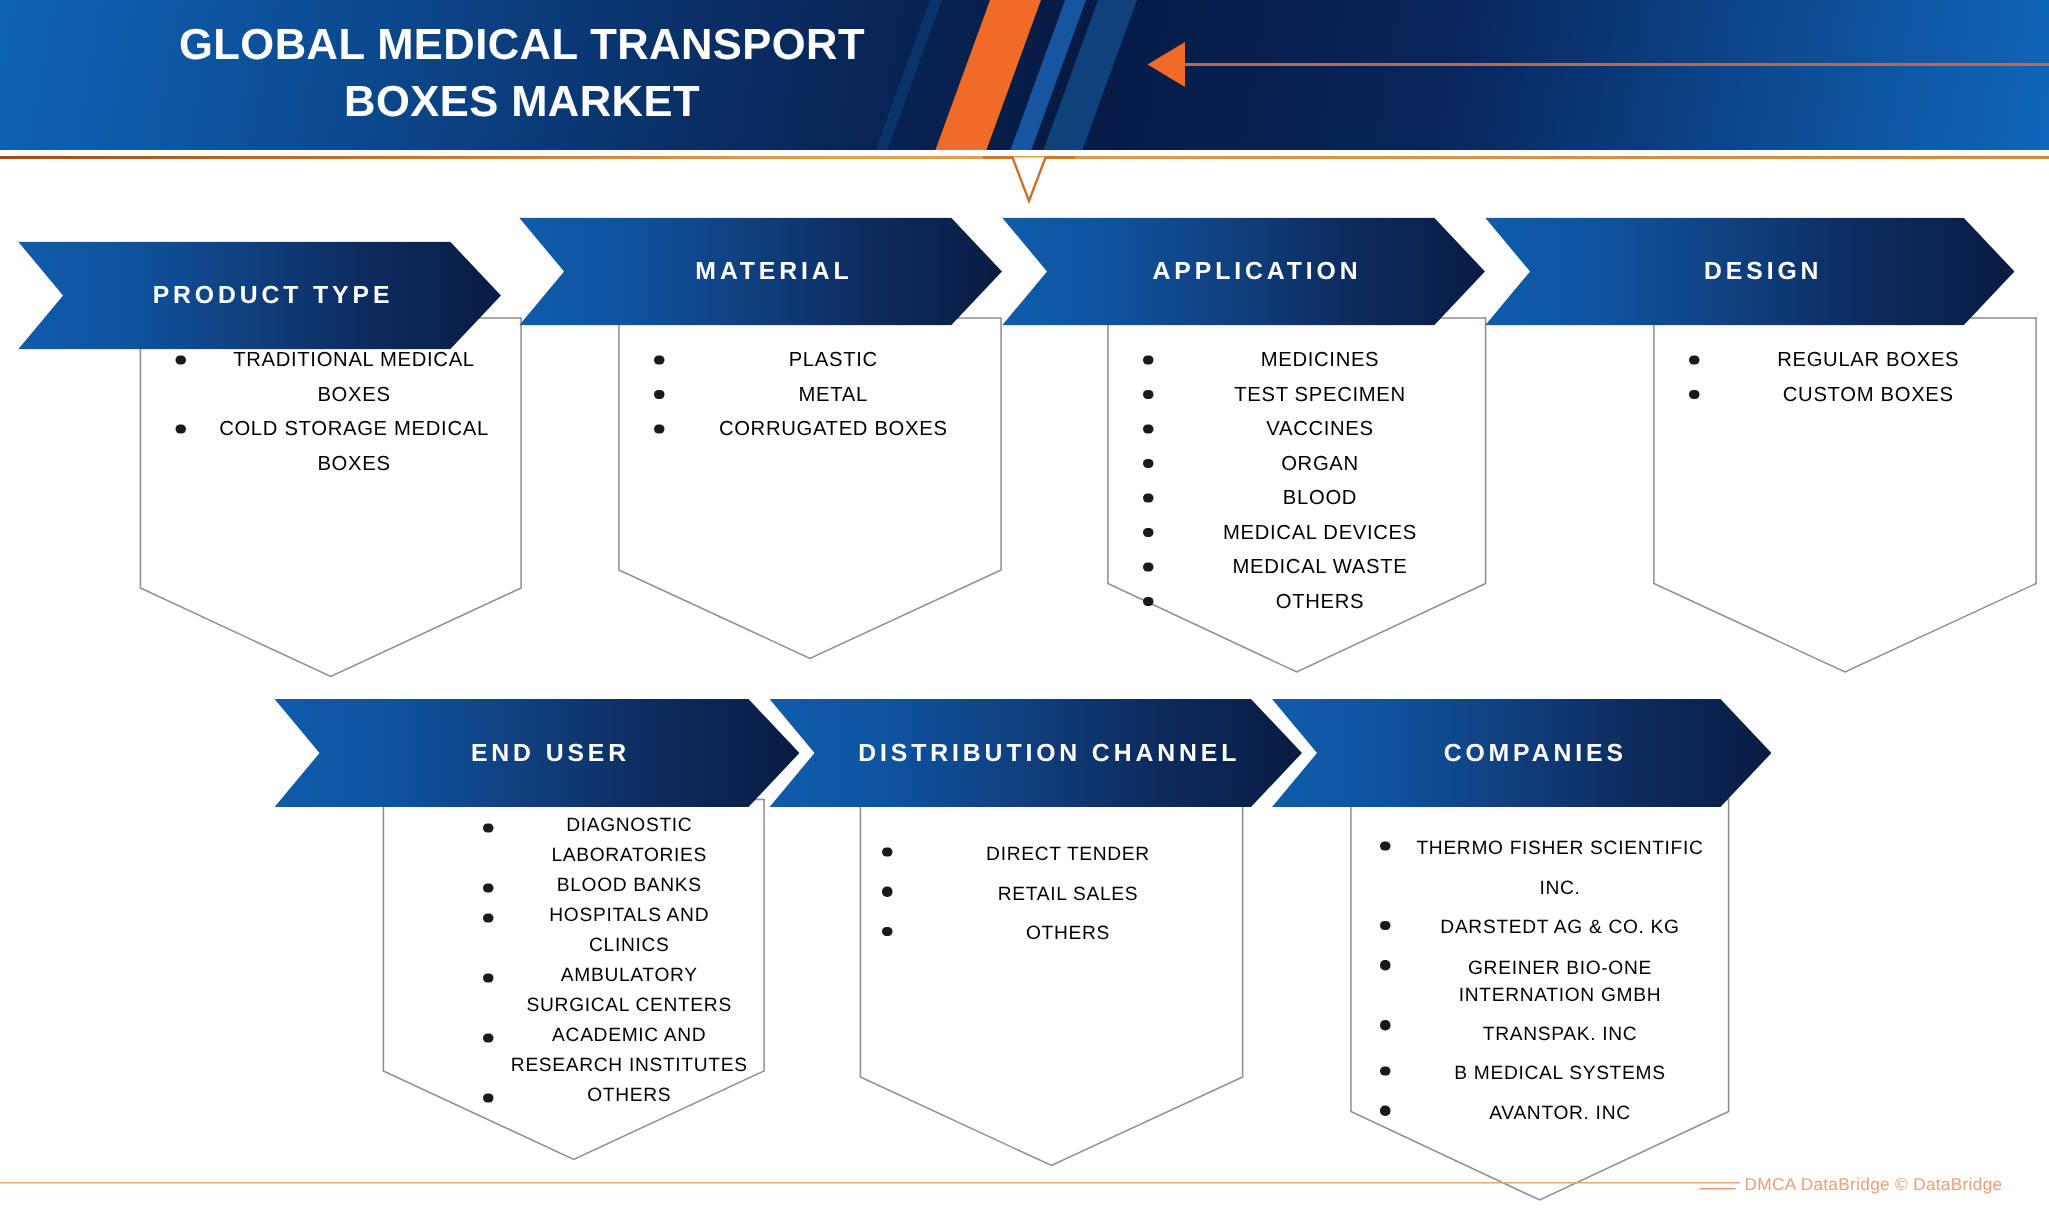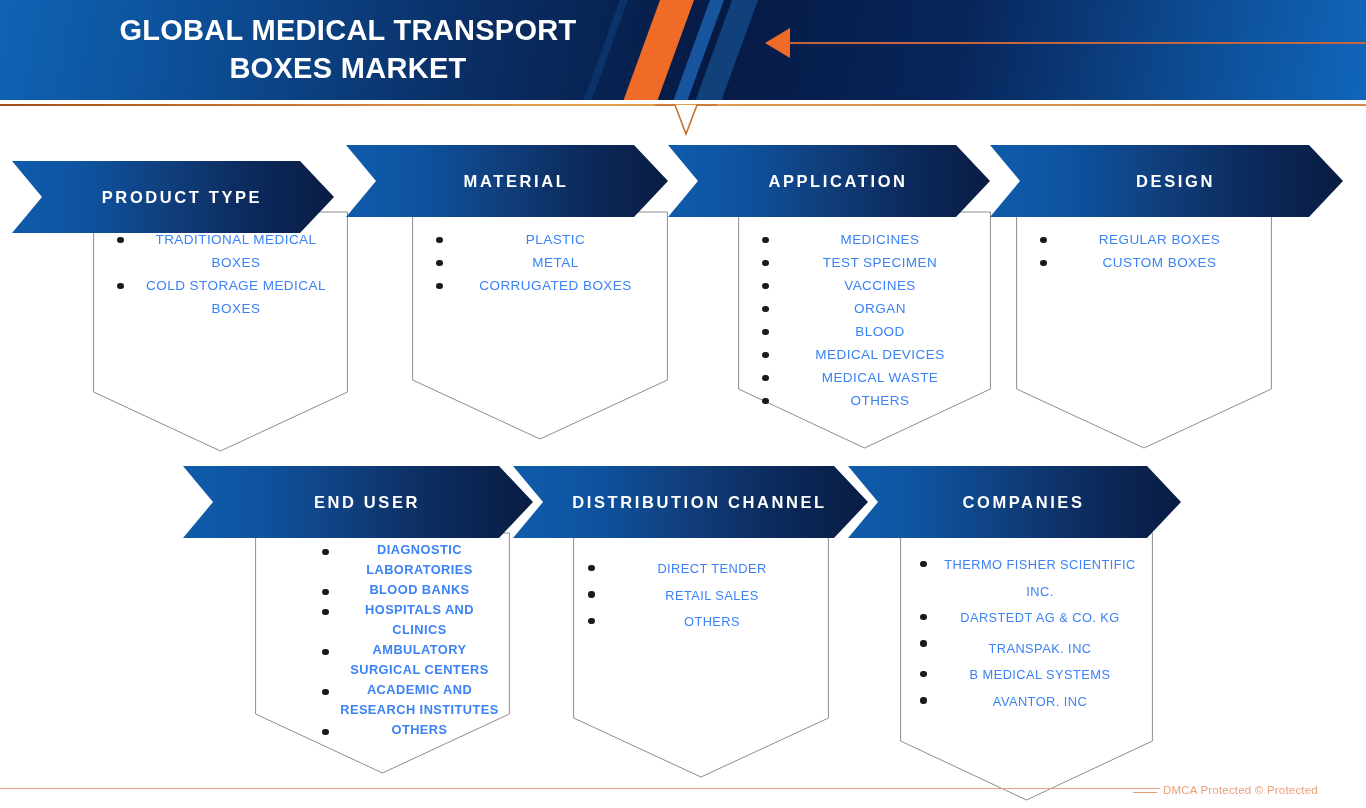--- a/index.html
+++ b/index.html
@@ -59,21 +59,21 @@
 
   
   .pennant { position: absolute; }
   .pennant svg { display: block; overflow: visible; }
   .plist {
     position: absolute; left: 0; top: 0; width: 100%;
     padding: 16px 10px 0 24px;
   }
   .plist li {
     list-style: none; position: relative;
-    color: #3b82f6; font-size: 13.5px; letter-spacing: .45px;
+    color: #000000; font-size: 13.5px; letter-spacing: .45px;
     text-transform: uppercase; line-height: 23px;
     padding-left: 17px; margin-bottom: 0px;
   }
   .plist li::before {
     content: ""; position: absolute; left: 0; top: 8.5px;
     width: 6.5px; height: 6.5px; border-radius: 50%; background: #1a1a1a;
   }
   .tight li { line-height: 20px; font-size: 12.8px; }
   .tight2 li { line-height: 26.5px; font-size: 12.8px; }
 
@@ -144,21 +144,21 @@
       <li>TEST SPECIMEN</li>
       <li>VACCINES</li>
       <li>ORGAN</li>
       <li>BLOOD</li>
       <li>MEDICAL DEVICES</li>
       <li>MEDICAL WASTE</li>
       <li>OTHERS</li>
     </ul>
   </div>
 
-  <div class="pennant" style="left:1016px; top:212px; width:256px; height:250px;">
+  <div class="pennant" style="left:1102px; top:212px; width:256px; height:250px;">
     <svg width="256" height="250" viewBox="0 0 256 250">
         <polygon points="0.6,0 255.4,0 255.4,177 128,236 0.6,177" fill="#ffffff" stroke="#8d8d8d" stroke-width="1"></polygon>
       </svg>
     <ul class="plist">
       <li>REGULAR BOXES</li>
       <li>CUSTOM BOXES</li>
     </ul>
   </div>
 
   <div class="banner" style="left:12px; top:145px; width:322px;margin-top:16px;">
@@ -171,21 +171,21 @@
       <span>APPLICATION</span>
     </div>
   <div class="banner" style="left:990px; top:145px; width:353px;">
       <span>DESIGN</span>
     </div>
 
   <div class="pennant" style="left:255px; top:533px; width:255px; height:250px;">
     <svg width="255" height="250" viewBox="0 0 255 250">
         <polygon points="0.6,0 254.4,0 254.4,181 127.5,240 0.6,181" fill="#ffffff" stroke="#8d8d8d" stroke-width="1"></polygon>
       </svg>
-    <ul class="plist tight" style="padding-top:7px; padding-left:67px;font-weight:bold;">
+    <ul class="plist tight" style="padding-top:7px; padding-left:67px;">
       <li>DIAGNOSTIC LABORATORIES</li>
       <li>BLOOD BANKS</li>
       <li>HOSPITALS AND CLINICS</li>
       <li>AMBULATORY SURGICAL CENTERS</li>
       <li>ACADEMIC AND RESEARCH INSTITUTES</li>
       <li>OTHERS</li>
     </ul>
   </div>
 
   <div class="pennant" style="left:573px; top:533px; width:256px; height:250px;">
@@ -199,33 +199,34 @@
     </ul>
   </div>
 
   <div class="pennant" style="left:900px; top:533px; width:253px; height:275px;">
     <svg width="253" height="275" viewBox="0 0 253 275">
         <polygon points="0.6,0 252.4,0 252.4,208 126.5,267 0.6,208" fill="#ffffff" stroke="#8d8d8d" stroke-width="1"></polygon>
       </svg>
     <ul class="plist tight2" style="padding-top:19px; padding-left:20px;">
       <li>THERMO FISHER SCIENTIFIC INC.</li>
       <li>DARSTEDT AG &amp; CO. KG</li>
+      <li style="line-height:18px; padding-top:4px;">GREINER BIO-ONE INTERNATION GMBH</li>
       <li style="padding-top:4px;">TRANSPAK. INC</li>
       <li>B MEDICAL SYSTEMS</li>
       <li>AVANTOR. INC</li>
     </ul>
   </div>
 
   <div class="banner" style="left:183px; top:466px; width:350px;">
       <span>END USER</span>
     </div>
   <div class="banner" style="left:513px; top:466px; width:355px;">
       <span>DISTRIBUTION CHANNEL</span>
     </div>
   <div class="banner" style="left:848px; top:466px; width:333px;">
       <span>COMPANIES</span>
     </div>
 
   <div class="footline"></div>
   <div class="footline2"></div>
-  <div class="foottext">DMCA Protected © Protected</div>
+  <div class="foottext">DMCA DataBridge © DataBridge</div>
 
 </div>
 
 </body></html>

